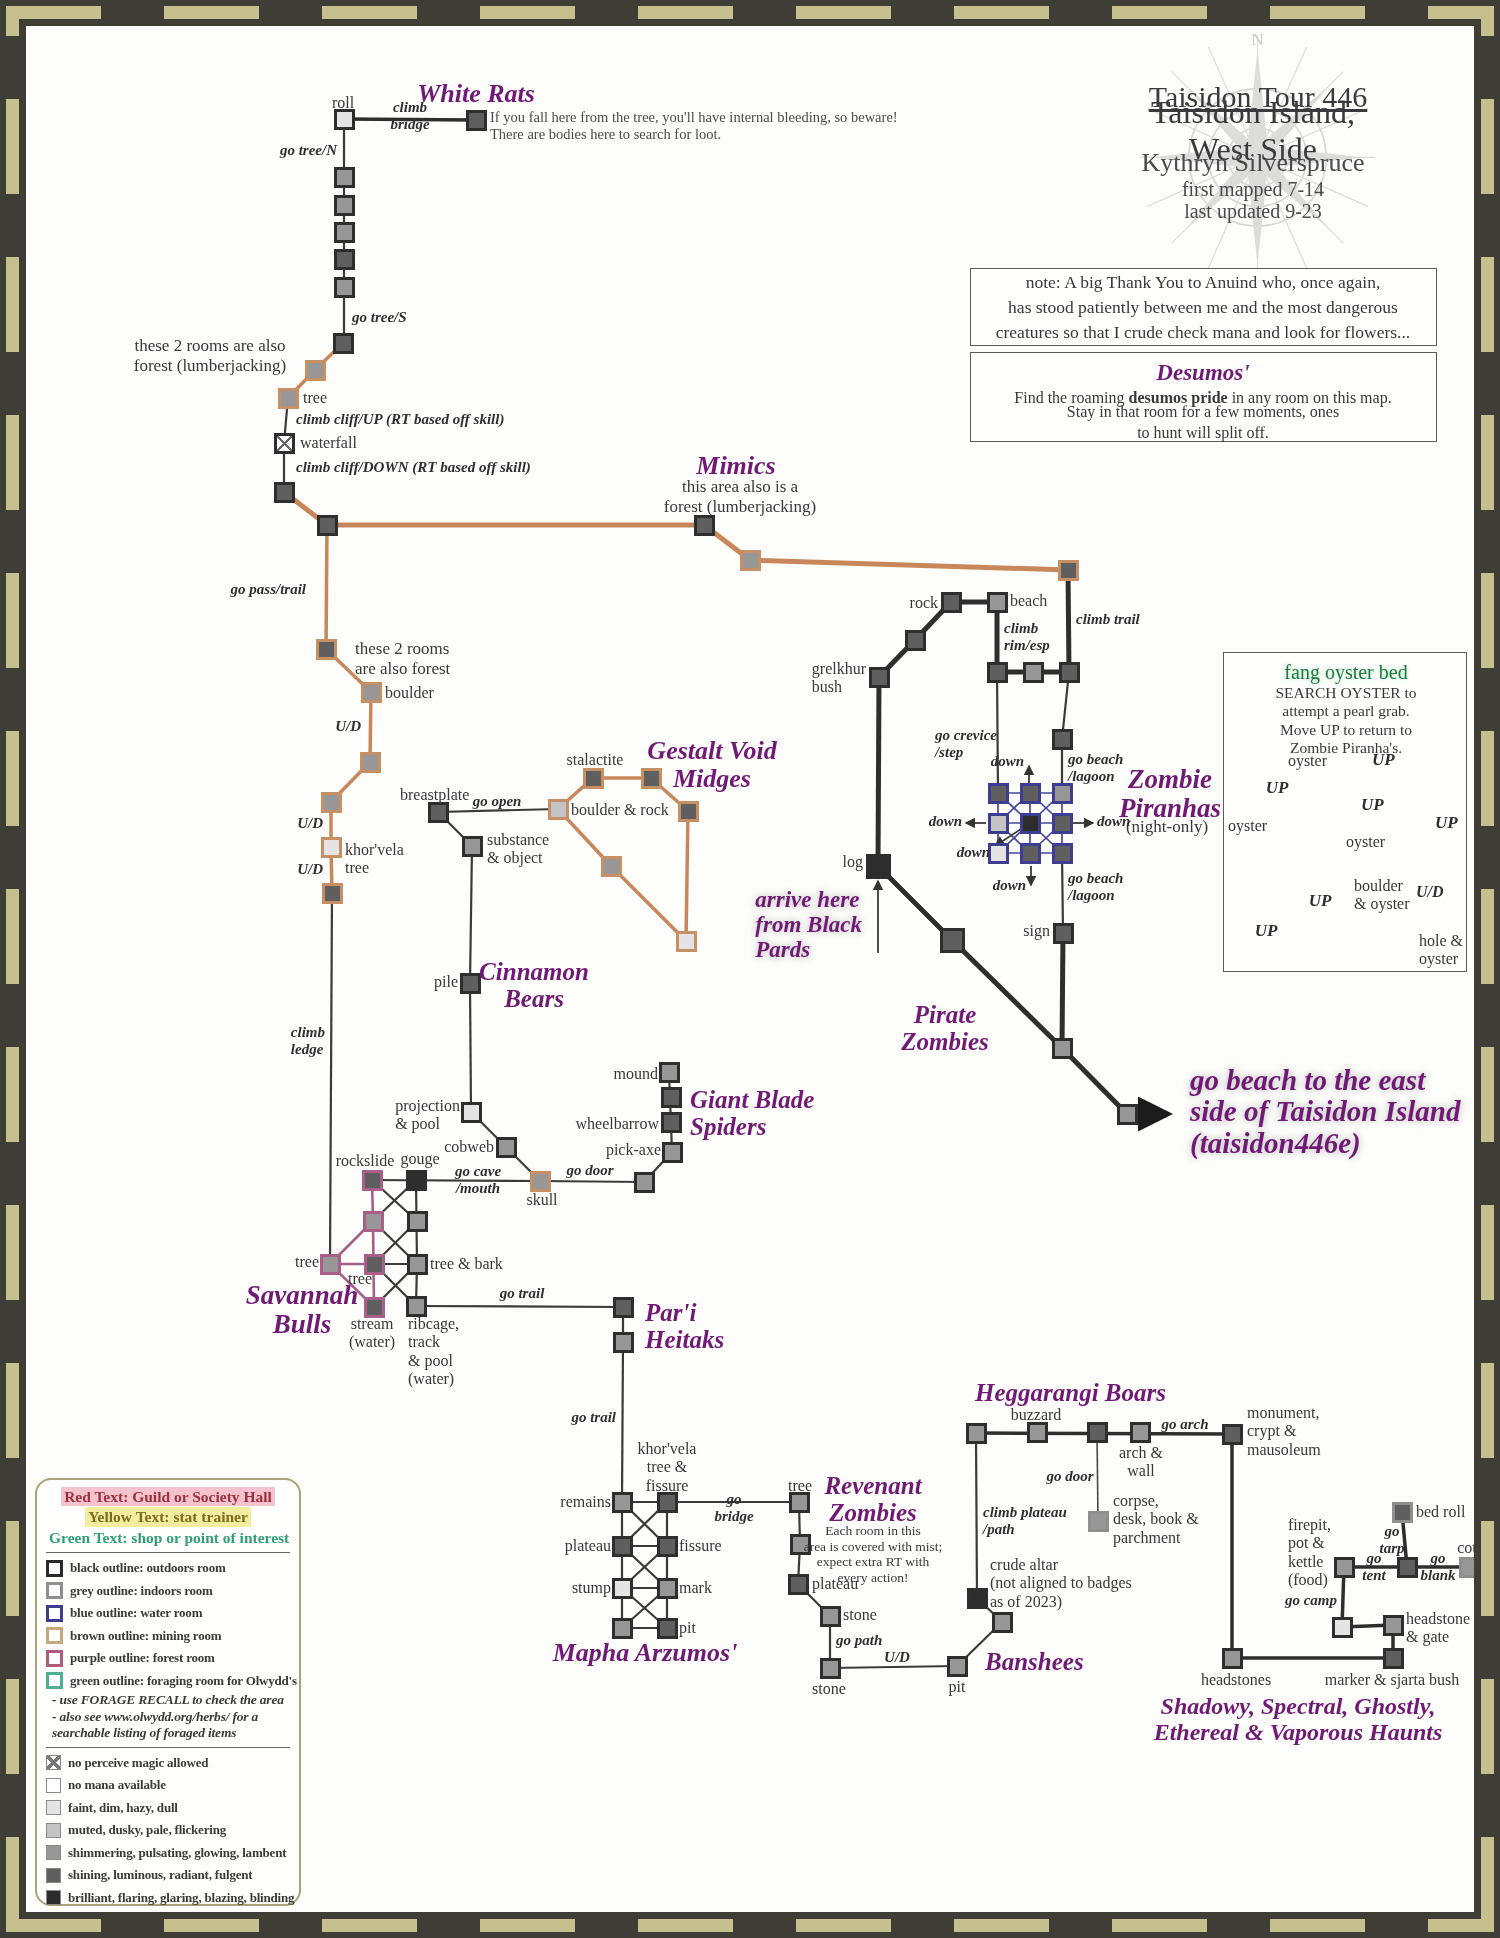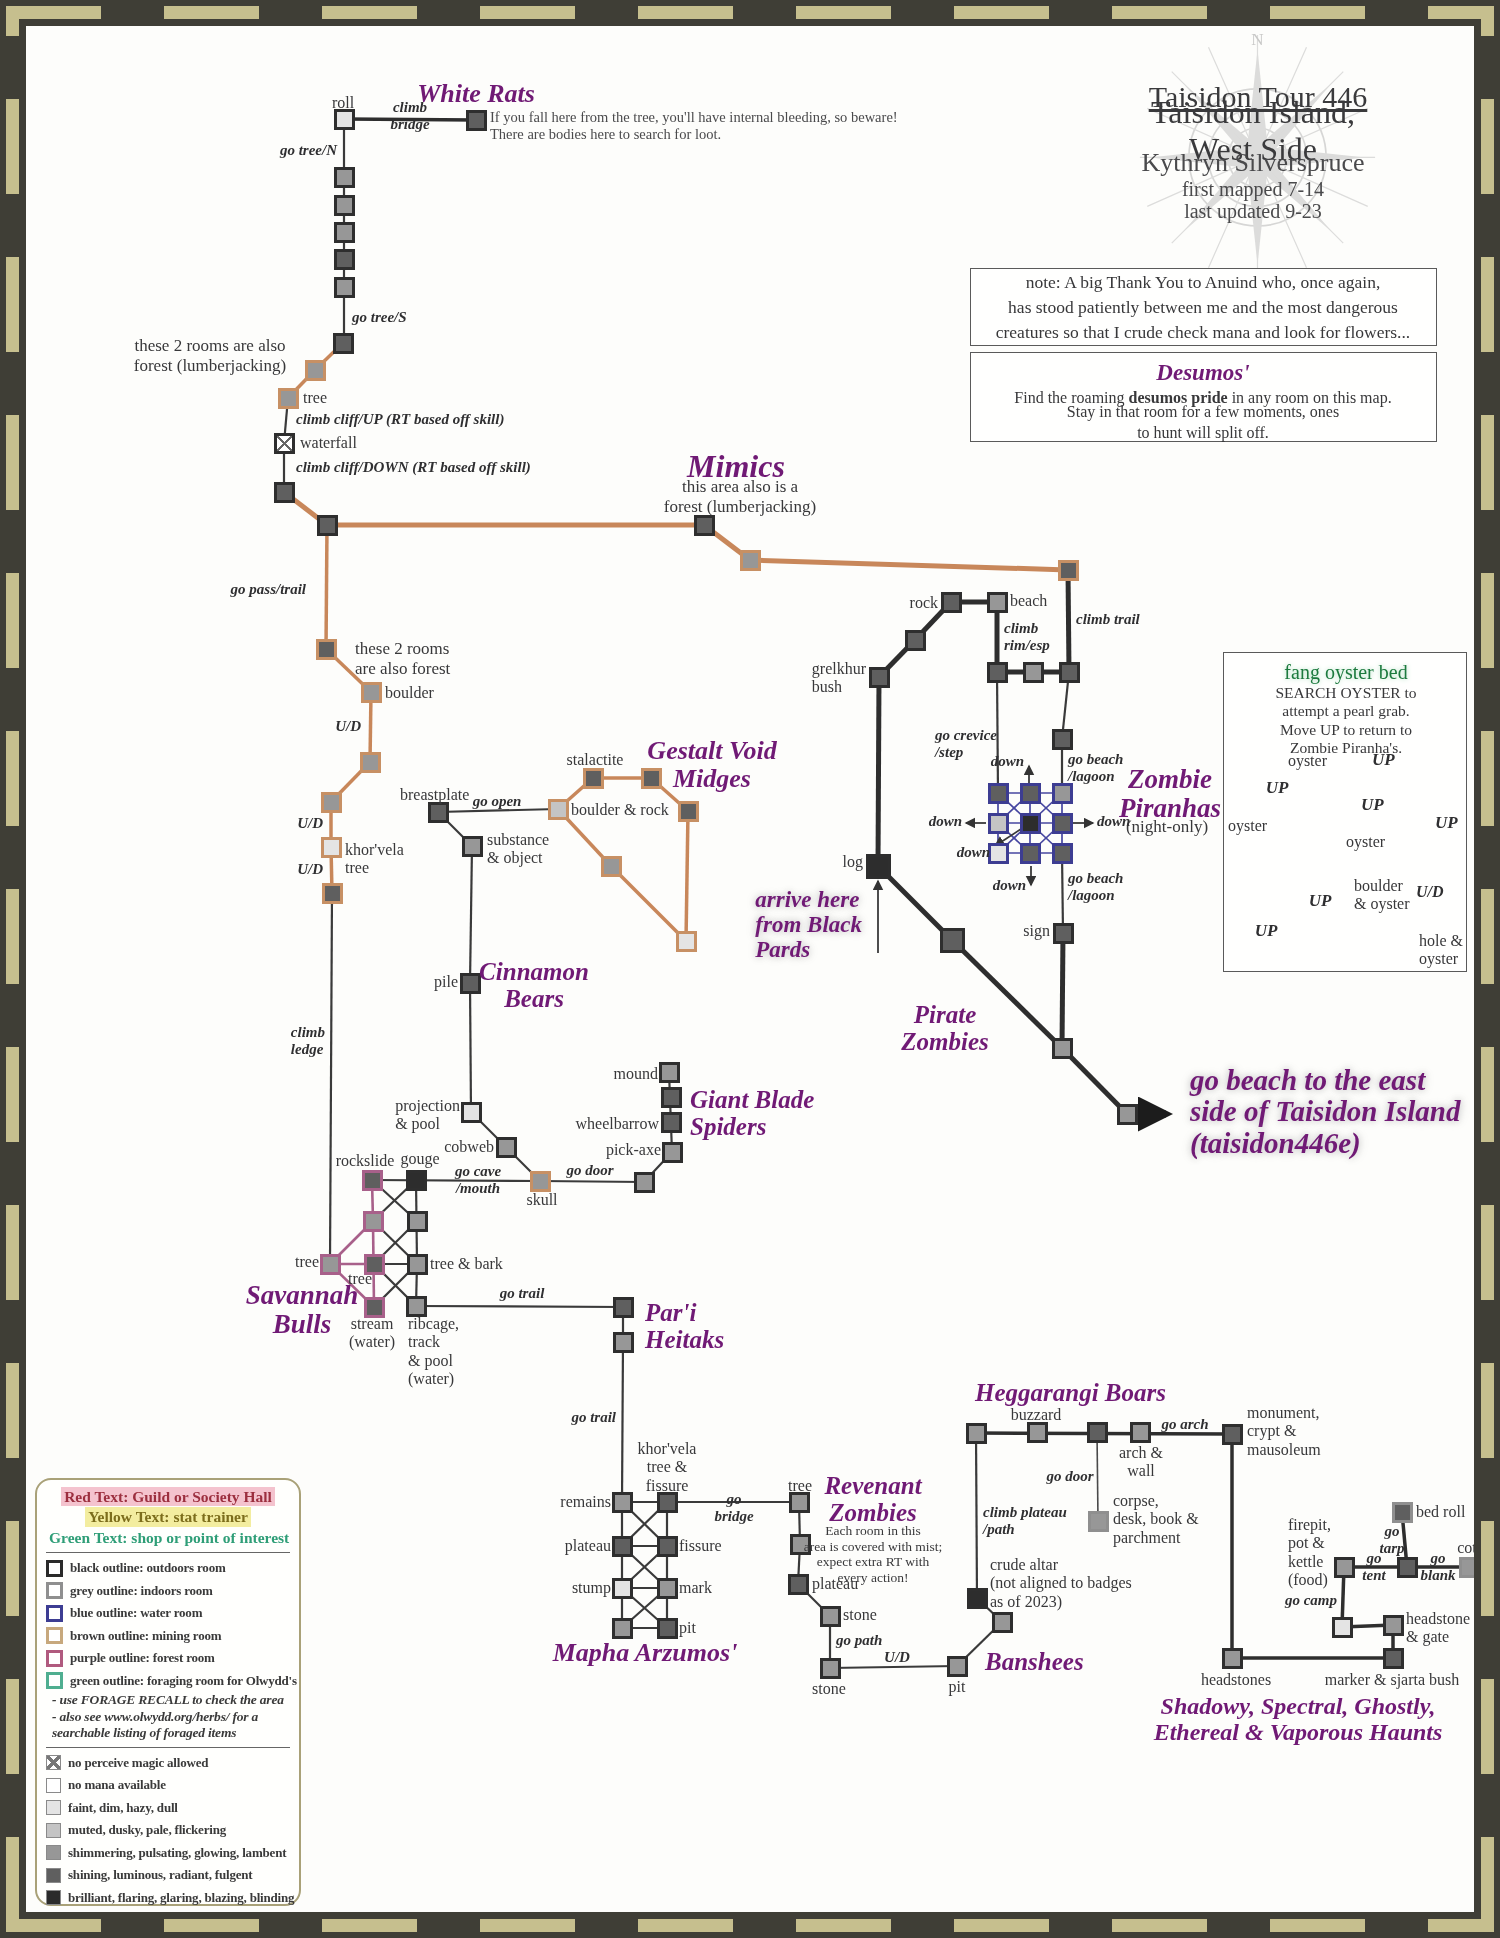--- a/index.html
+++ b/index.html
@@ -377,21 +377,21 @@
   <div class="rm fd og" style="left:1392px;top:1502px"></div>
   <div class="rm fs ok" style="left:1334px;top:1557px"></div>
   <div class="rm fd ok" style="left:1397px;top:1557px"></div>
   <div class="rm fs og" style="left:1459px;top:1557px"></div>
   <div class="rm ff ok" style="left:1332px;top:1617px"></div>
   <div class="rm fs ok" style="left:1383px;top:1615px"></div>
   <div class="rm fd ok" style="left:1383px;top:1648px"></div>
   <div class="rm fs ok" style="left:1222px;top:1648px"></div>
 
   <div class="lb cc ttl" style="left:476px;top:94px;font-size:26px">White Rats</div>
-  <div class="lb cc ttl" style="left:736px;top:466px;font-size:32px">Mimics</div>
+  <div class="lb cc ttl" style="left:736px;top:466px;font-size:26px">Mimics</div>
   <div class="lb cc ttl" style="left:712px;top:765px;font-size:26px">Gestalt Void
 Midges</div>
   <div class="lb cc ttl" style="left:1170px;top:794px;font-size:27px">Zombie
 Piranhas</div>
   <div class="lb cc" style="left:1167px;top:827px;font-size:17px">(night-only)</div>
   <div class="lb cc ttl" style="left:534px;top:985px">Cinnamon
 Bears</div>
   <div class="lb ll ttl" style="left:690px;top:1113px;text-align:left">Giant Blade
 Spiders</div>
   <div class="lb cc ttl" style="left:302px;top:1310px;font-size:27px">Savannah

